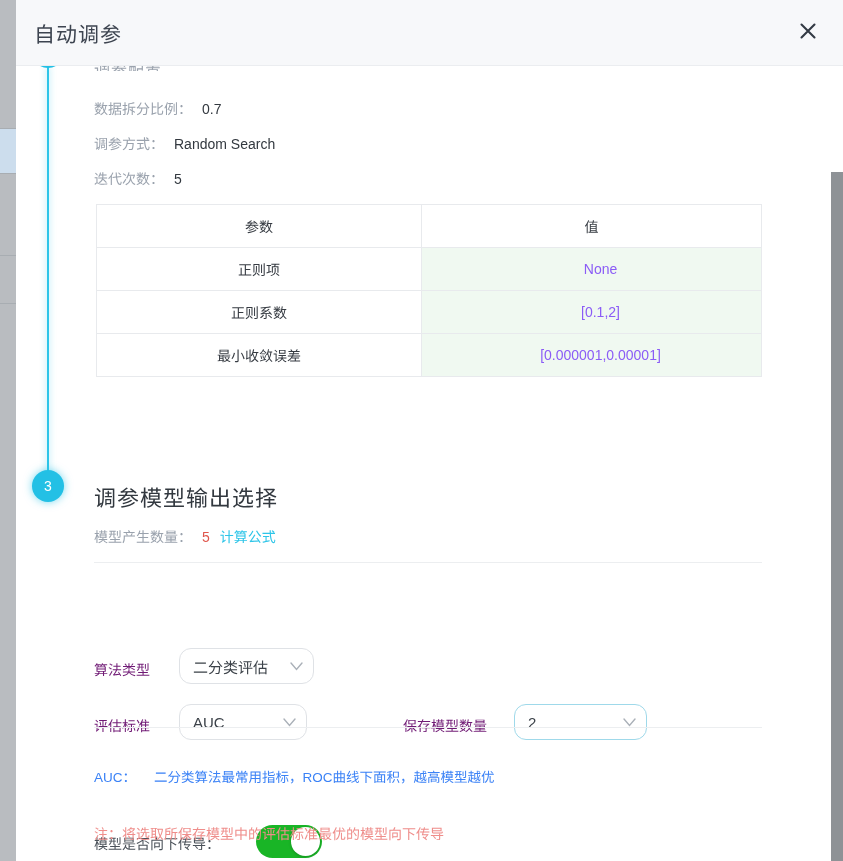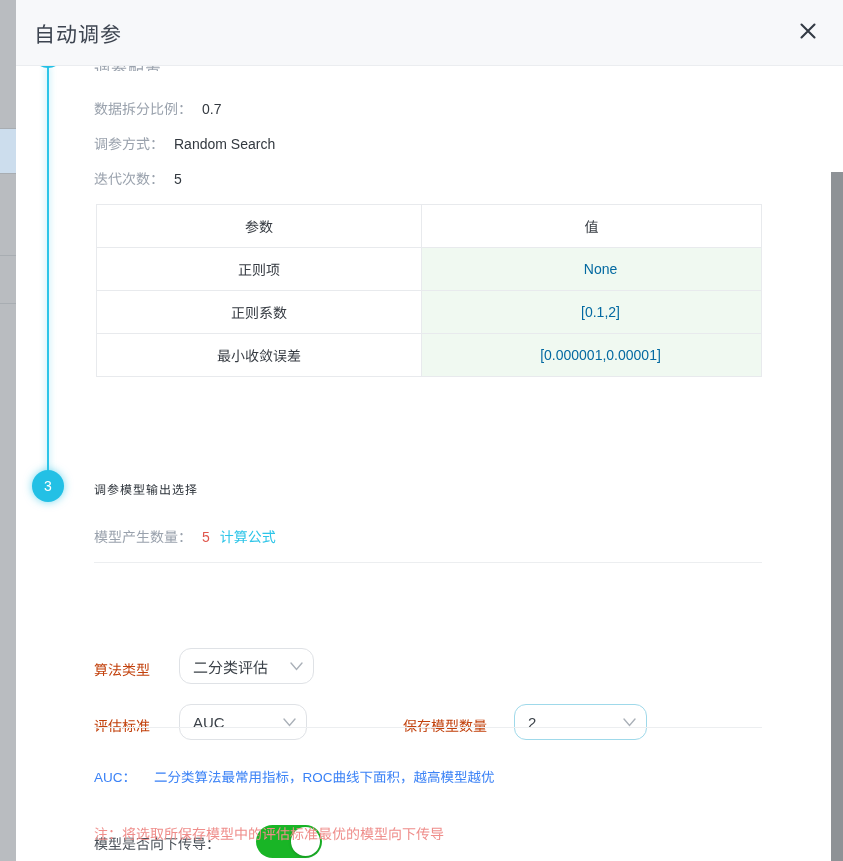--- a/index.html
+++ b/index.html
@@ -164,31 +164,31 @@
   .param-table col.c-val  { width: 340px; }
   .param-table thead th {
     color: #363b42;
     background: #ffffff;
   }
   .param-table tbody td.cell-name {
     color: #363b42;
     background: #ffffff;
   }
   .param-table tbody td.cell-val {
-    color: #0369a1;
+    color: #8b5cf6;
     background: #f0f9f1;
     padding-left: 36px;
   }
 
   
   .sec3-title {
     position: absolute;
     left: 78px;
     top: 414px;
-    font-size: 12px;
+    font-size: 22px;
     color: #32383f;
     letter-spacing: 1px;
   }
   .model-count-row {
     position: absolute;
     left: 78px;
     top: 460px;
     font-size: 14px;
     white-space: nowrap;
   }
@@ -208,21 +208,21 @@
     height: 1px;
     background: #eceef0;
   }
   .divider.d1 { top: 496px; }
   .divider.d2 { top: 661px; }
 
   
   .form-label {
     position: absolute;
     font-size: 14px;
-    color: #c2410c;
+    color: #701a75;
     white-space: nowrap;
   }
 
   .select-box {
     position: absolute;
     height: 36px;
     border: 1px solid #dfe2e6;
     border-radius: 12px;
     background: #ffffff;
     display: flex;

